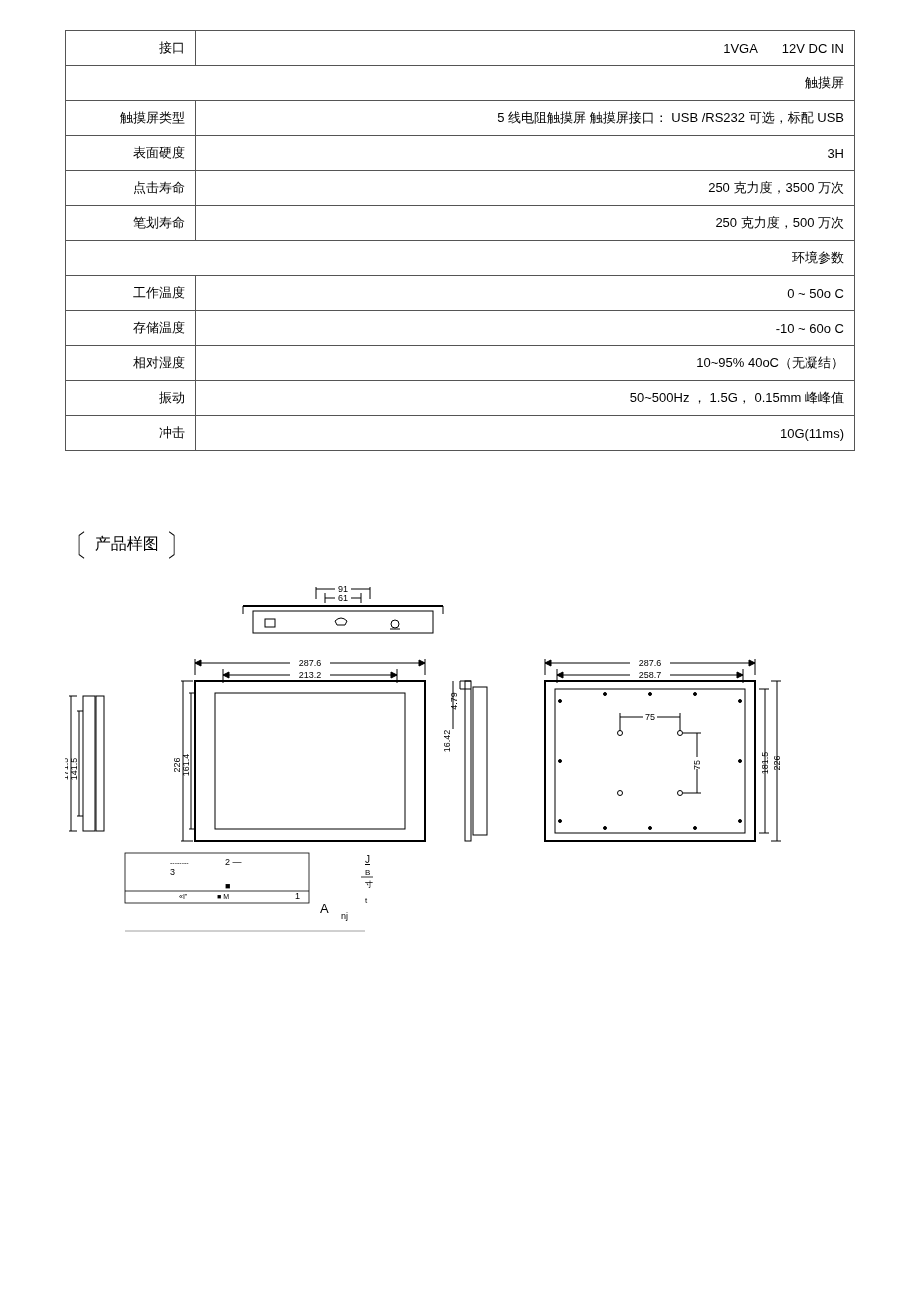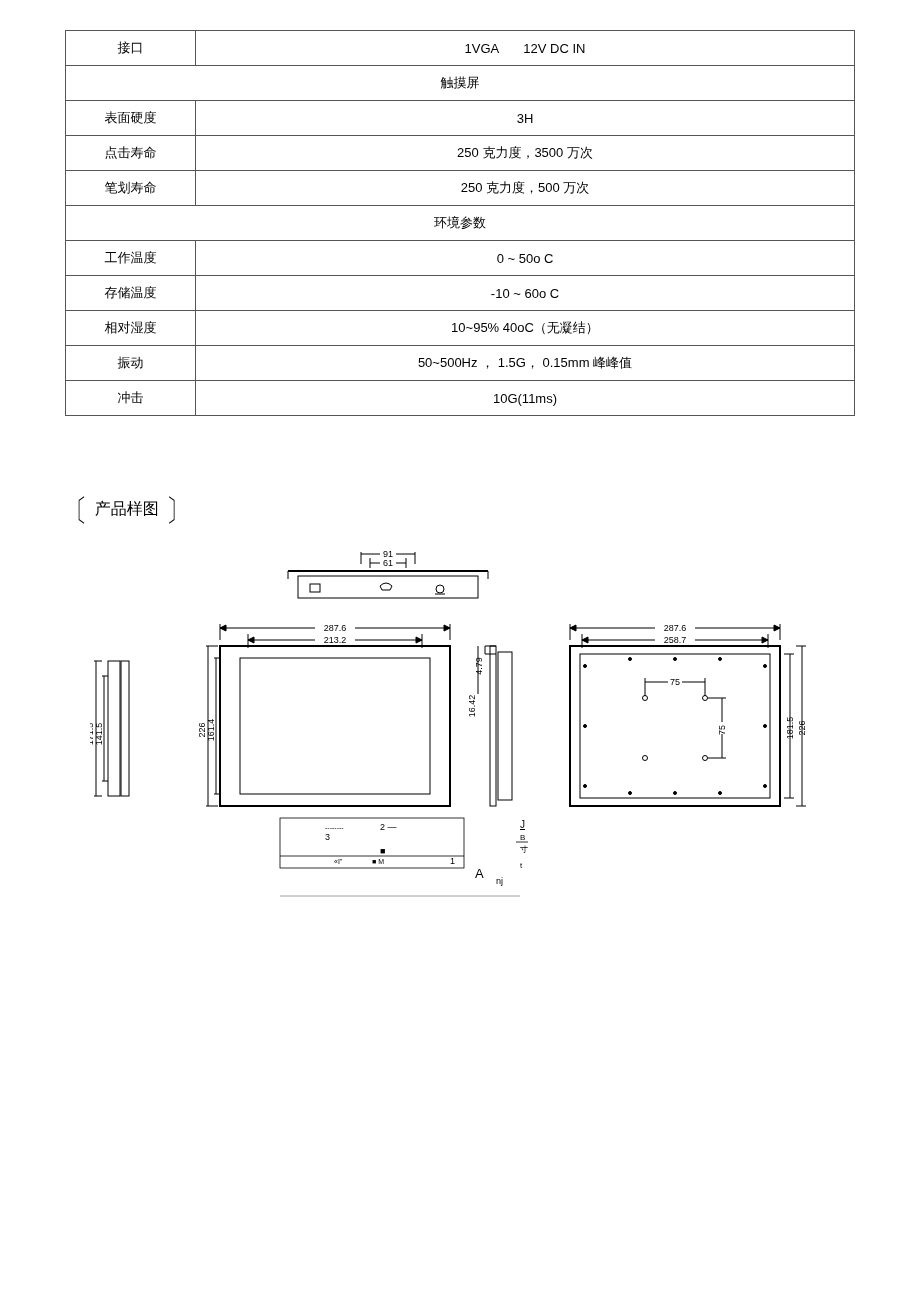--- a/index.html
+++ b/index.html
@@ -11,21 +11,21 @@
       width: 920px;
     }
     .page { padding: 30px 65px 80px 65px; }
     table.spec {
       width: 100%;
       border-collapse: collapse;
     }
     table.spec td, table.spec th {
       border: 1px solid #555;
       padding: 8px 10px;
-      text-align: center;
+      text-align: right;
       vertical-align: middle;
       font-weight: normal;
     }
     table.spec td.label { width: 130px; }
     table.spec td.val .gap { display:inline-block; width:24px; }
     .section-row td { font-weight: normal; }
     .section-title-wrap {
       margin-top: 80px;
       margin-bottom: 20px;
     }
@@ -39,39 +39,43 @@
       font-size: 22px;
       vertical-align: middle;
       font-family: serif;
       display:inline-block;
       transform: scaleY(1.4);
     }
     .drawing-area {
       width: 100%;
       display: flex;
       flex-direction: column;
-      align-items: center;
+      align-items: flex-start;
     }
     svg.tech { display:block; }
   </style>
 </head>
 <body>
 
 <div class="page">
 
   <table class="spec">
     <tbody>
         <tr>
       <td class="label">接口</td>
       <td class="val">
         <span>1VGA</span><span class="gap"></span><span>12V DC IN</span>
       </td>
     </tr>
     <tr class="section-row">
       <td colspan="2">触摸屏</td>
+    </tr>
+    <tr>
+      <td class="label">触摸屏类型</td>
+      <td class="val">5 线电阻触摸屏  触摸屏接口：   USB /RS232 可选，标配 USB</td>
     </tr>
     <tr>
       <td class="label">表面硬度</td>
       <td class="val">3H</td>
     </tr>
     <tr>
       <td class="label">点击寿命</td>
       <td class="val">250 克力度，3500 万次</td>
     </tr>
     <tr>

